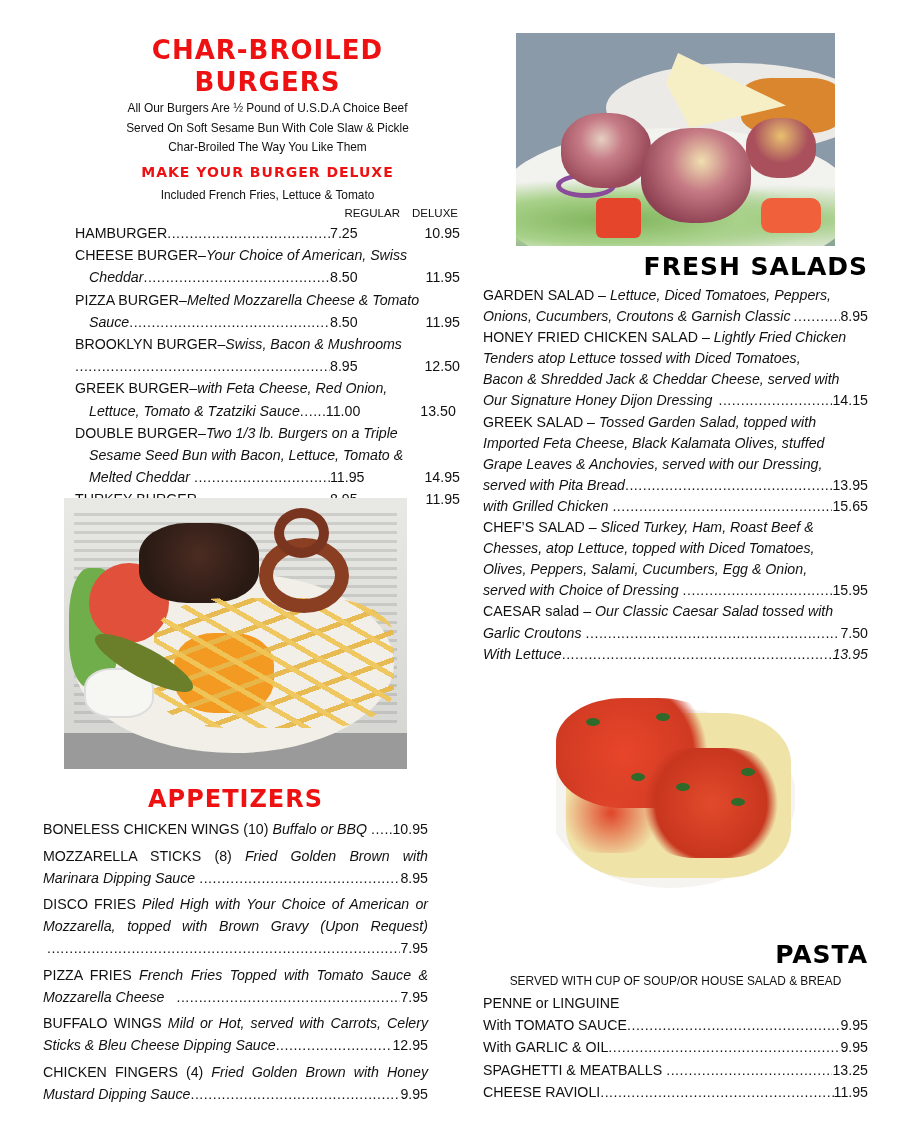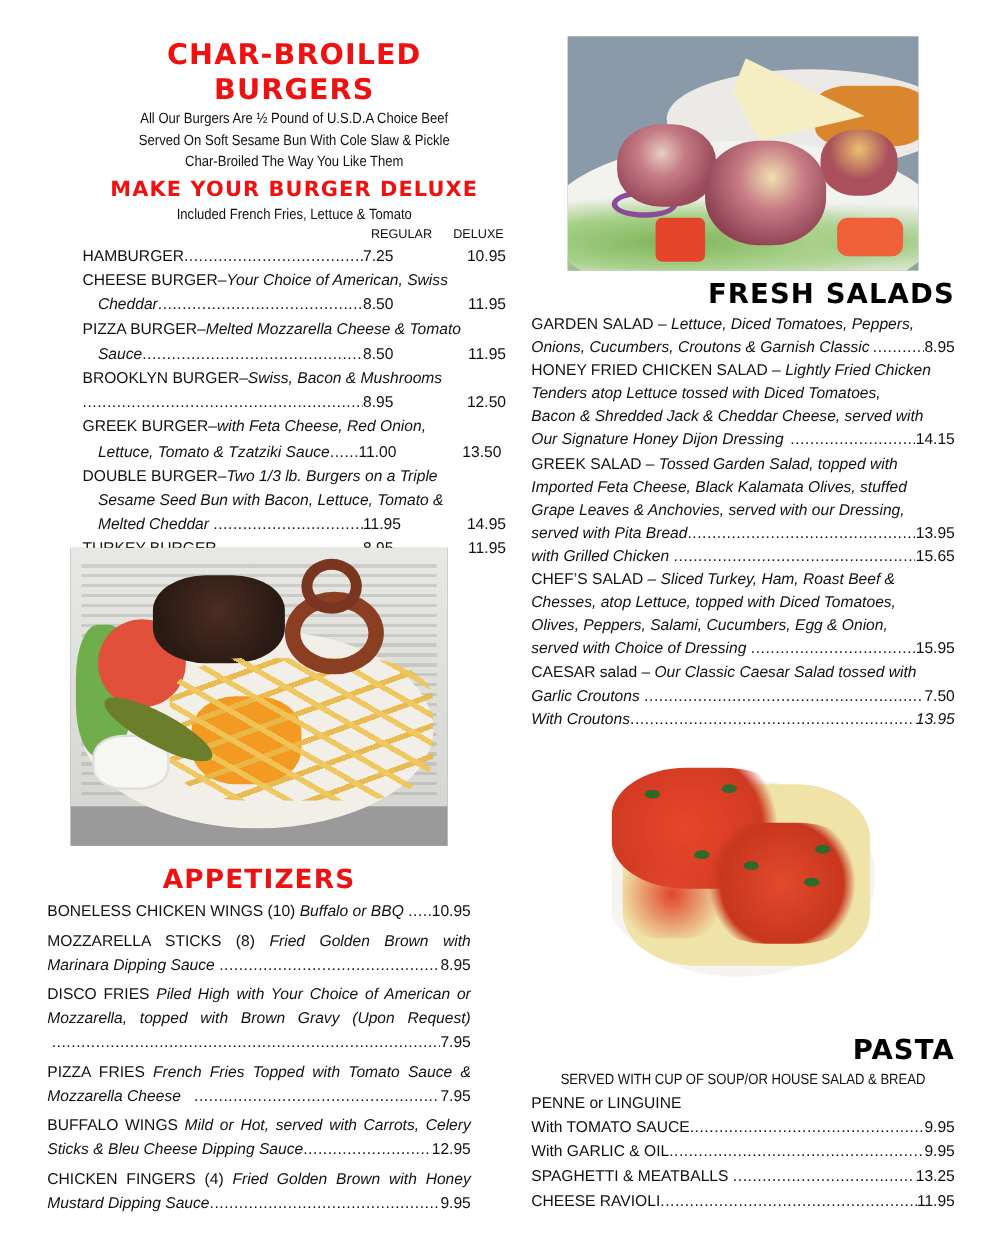--- a/index.html
+++ b/index.html
@@ -10,32 +10,32 @@
 
   .h-red {
     color: #ee1111; font-family: "DejaVu Sans", sans-serif; font-weight: bold;
     text-align: center; letter-spacing: 1px; text-transform: uppercase;
   }
   .h-blue {
     color: #000000; font-family: "DejaVu Sans", sans-serif; font-weight: bold;
     text-align: right; letter-spacing: 1px; text-transform: uppercase;
   }
   .h1 { font-size: 26px; line-height: 32px; }
-  .h2 { font-size: 19px; line-height: 26px; }
+  .h2 { font-size: 14px; line-height: 26px; }
 
   .sub {
     font-family: "Liberation Sans", sans-serif; font-size: 13.5px; line-height: 19.5px;
     text-align: center; transform: scaleX(0.88); color: #111;
   }
 
   .price-head {
     display: flex; justify-content: flex-end; font-size: 11.5px; height: 18px; line-height: 18px;
   }
   .price-head span { display: inline-block; }
-  .ph-reg { width: 70px; text-align: center; }
+  .ph-reg { width: 70px; text-align: right; }
   .ph-dlx { width: 60px; text-align: right; padding-right: 2px; }
 
   .item-line {
     font-size: 14.2px; line-height: 22.2px; height: 22.2px; white-space: nowrap;
     display: flex; align-items: baseline;
   }
   .item-line.indent { padding-left: 14px; }
   .name { flex: none; }
   .desc { font-style: italic; flex: none; }
   .dots { flex: 1 1 auto; overflow: hidden; white-space: nowrap; }
@@ -347,21 +347,21 @@
     <div class="line"><span>CAESAR salad</span>&nbsp;–&nbsp;<span class="it">Our Classic Caesar Salad tossed with</span></div>
     <div class="line">
         <span class="it">Garlic Croutons</span>
         <span class="dots" style="padding-left:4px;"></span>
         <span class="p-only">7.50</span>
       </div>
   </div>
 
   <div class="salad-item">
     <div class="line">
-        <span class="it">With Croutons</span>
+        <span class="it">With Lettuce</span>
         <span class="dots"></span>
         <span class="p-only it">13.95</span>
       </div>
   </div>
 </div>
 
 <div class="photo ph-ravioli">
   <div class="plate"></div>
   <div class="pasta"></div>
   <div class="sauce1"></div>

